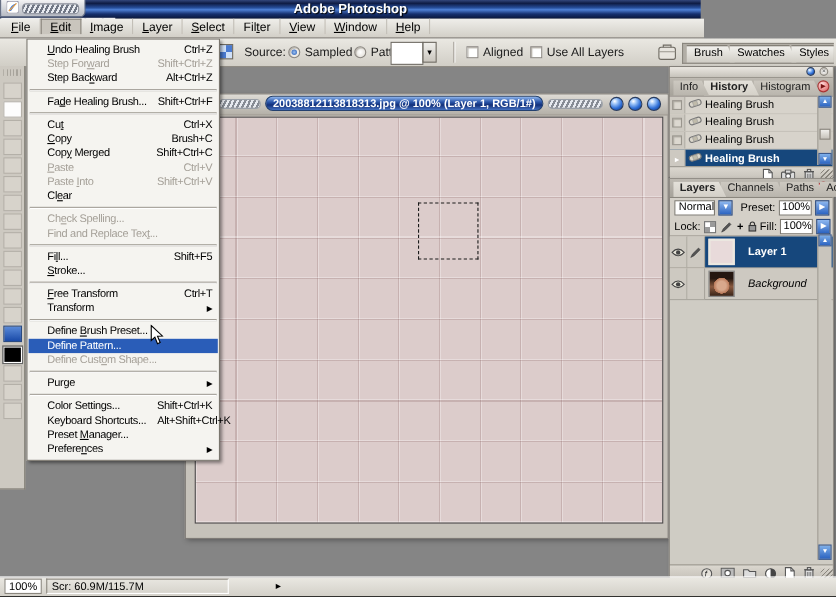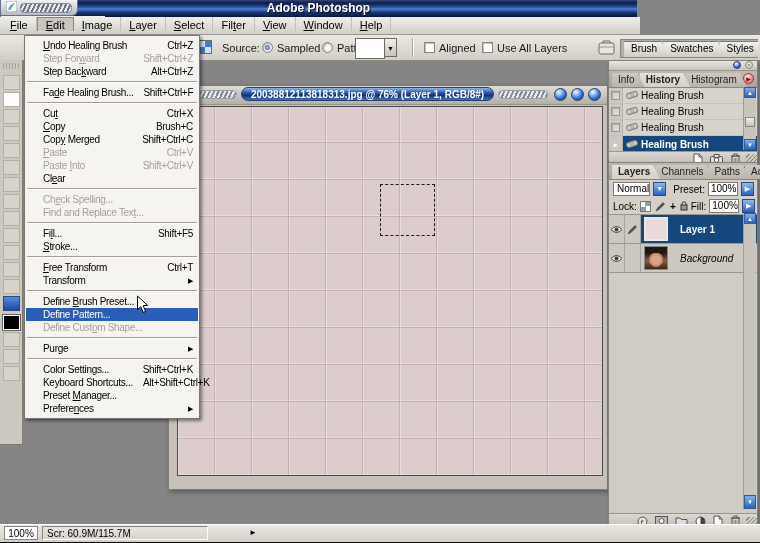--- a/index.html
+++ b/index.html
@@ -242,21 +242,21 @@
       <div class="tcell blue"></div>
       <div class="fgswatch"></div>
       <div class="tcell"></div>
       <div class="tcell"></div>
       <div class="tcell"></div>
     </div>
 
   <div class="abs docwin">
     <div class="dtitle">
       <span class="dcoil" style="left:30px;width:38px;"></span>
-      <span class="dpill">20038812113818313.jpg @ 76% (Layer 1, RGB/8#)</span>
+      <span class="dpill">20038812113818313.jpg @ 100% (Layer 1, RGB/1#)</span>
       <span class="dcoil" style="left:329px;width:50px;"></span>
       <span class="orb dorb" style="left:385px;"></span>
       <span class="orb dorb" style="left:402px;"></span>
       <span class="orb dorb" style="left:419px;"></span>
     </div>
     <div class="canvas">
       <div class="marquee"></div>
     </div>
   </div>
 

